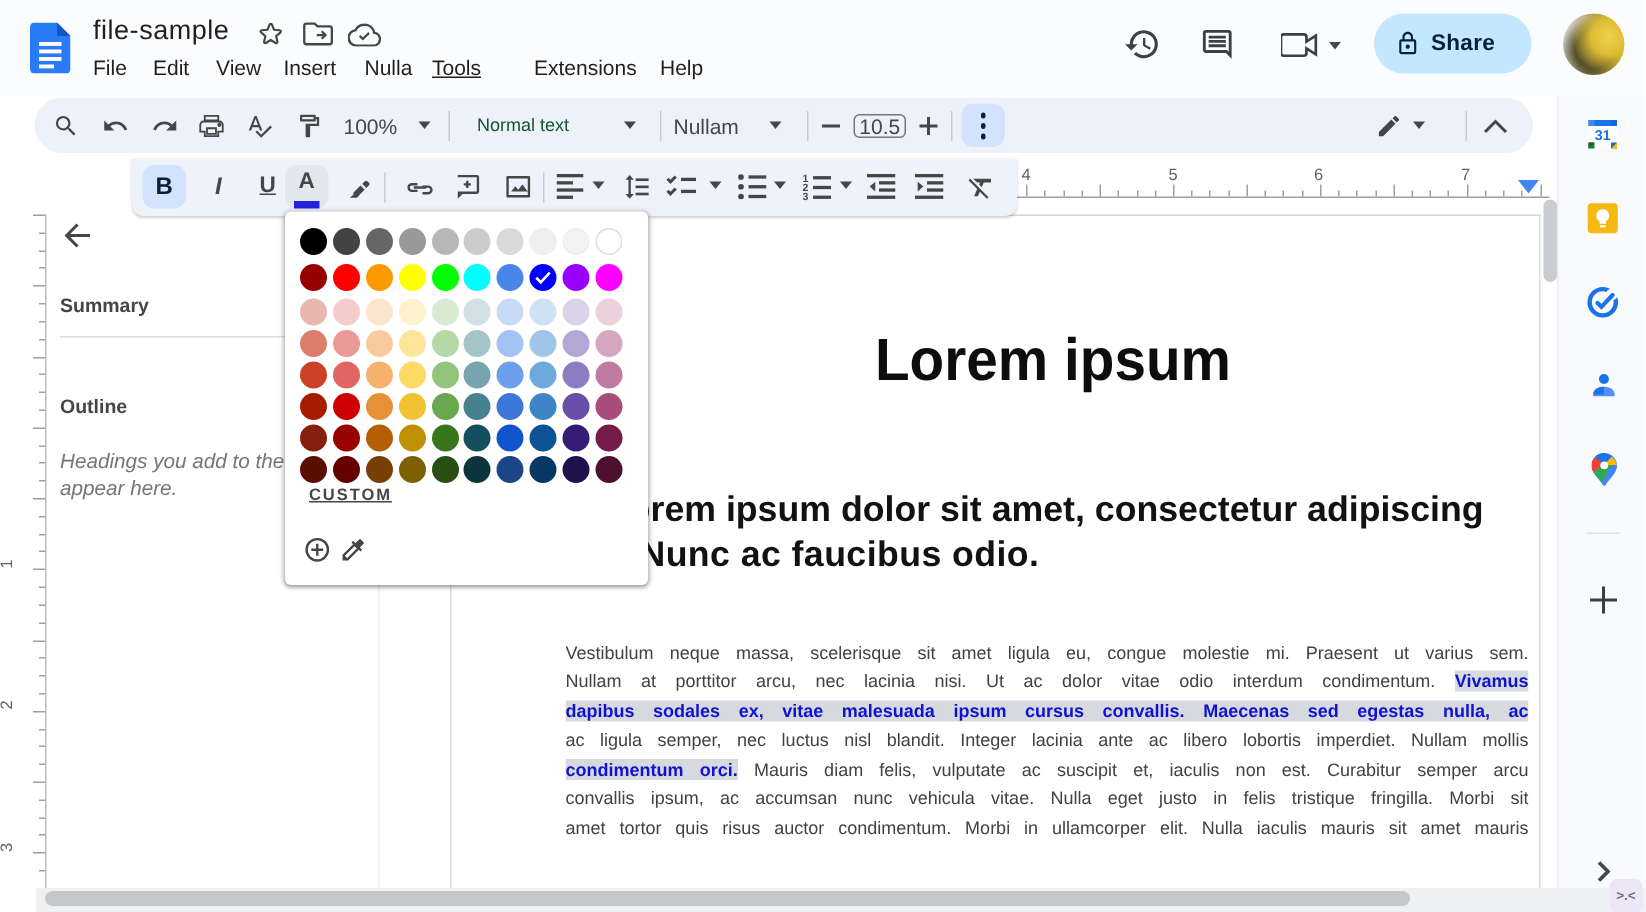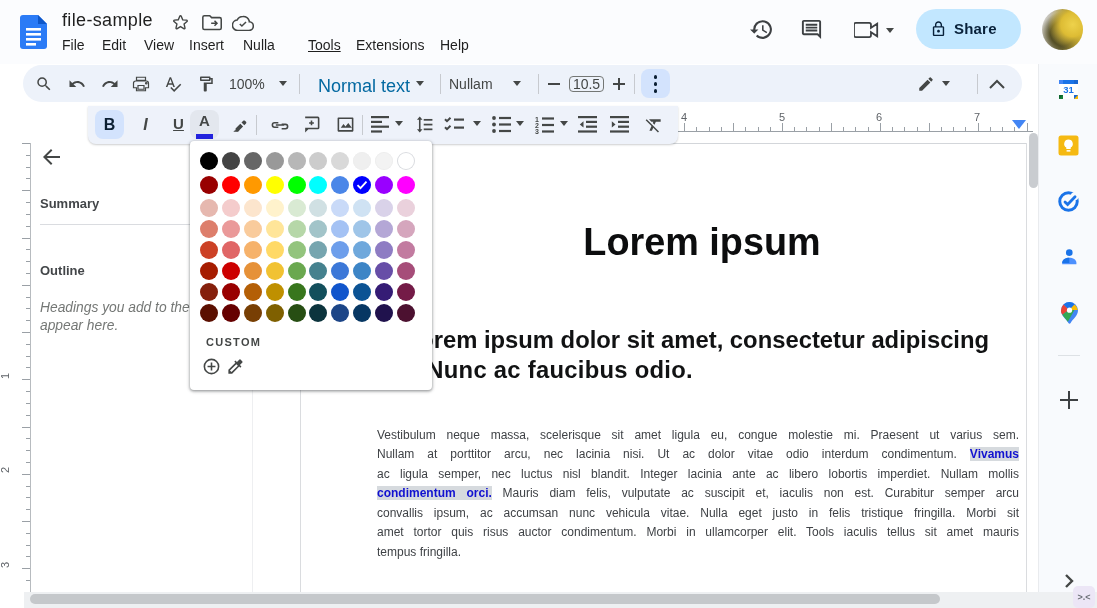--- a/index.html
+++ b/index.html
@@ -142,25 +142,25 @@
   <div class="abs" style="left:1026px;top:143px;width:1px;height:449px;background:#dadcdf;"></div>
   <div class="abs" style="left:252px;top:143px;width:1px;height:449px;background:#eeeff1;"></div>
 
   <div class="abs" style="left:377px;top:221px;width:642px;text-align:center;text-indent:8px;font-size:37.8px;line-height:40px;font-weight:bold;color:#0c0d0e;transform:scaleY(1.05);">Lorem ipsum</div>
 
   <div class="abs" style="left:377px;top:325px;width:660px;font-size:23.8px;line-height:30px;font-weight:bold;color:#111213;text-indent:27.6px;">Lorem ipsum dolor sit amet, consectetur adipiscing<br><span style="display:inline-block;text-indent:0;letter-spacing:0.28px;">elit. Nunc ac faucibus odio.</span></div>
 
   <div class="abs" id="body-text" style="left:377px;top:425.5px;width:642px;font-size:12px;line-height:19.6px;color:#3f4246;">
     <div class="jl">Vestibulum neque massa, scelerisque sit amet ligula eu, congue molestie mi. Praesent ut varius sem.</div>
     <div class="jl">Nullam at porttitor arcu, nec lacinia nisi. Ut ac dolor vitae odio interdum condimentum. <span class="sel">Vivamus</span></div>
+    <div class="jl"><span class="sel">dapibus sodales ex, vitae malesuada ipsum cursus convallis. Maecenas sed egestas nulla, ac</span></div>
     <div class="jl">ac ligula semper, nec luctus nisl blandit. Integer lacinia ante ac libero lobortis imperdiet. Nullam mollis</div>
     <div class="jl"><span class="sel">condimentum orci.</span> Mauris diam felis, vulputate ac suscipit et, iaculis non est. Curabitur semper arcu</div>
     <div class="jl">convallis ipsum, ac accumsan nunc vehicula vitae. Nulla eget justo in felis tristique fringilla. Morbi sit</div>
-    <div class="jl">amet tortor quis risus auctor condimentum. Morbi in ullamcorper elit. Tools iaculis tellus sit amet mauris</div>
-    <div>tempus fringilla.</div>
+    <div class="jl">amet tortor quis risus auctor condimentum. Morbi in ullamcorper elit. Nulla iaculis mauris sit amet mauris</div>
   </div>
 
   <div class="abs" id="leftbar" style="left:30px;top:143px;width:222px;height:449px;">
     <svg class="abs" style="left:12px;top:4px;" width="20" height="20" viewBox="0 0 20 20">
         <path d="M18 9H4.8l5.6-5.6L9 2l-8 8 8 8 1.4-1.4L4.8 11H18z" fill="#444746"></path>
       </svg>
     <div class="abs" style="left:10px;top:53px;font-size:13px;font-weight:bold;color:#434649;">Summary</div>
     <div class="abs" style="left:10px;top:81px;width:212px;height:1px;background:#dadce0;"></div>
     <div class="abs" style="left:10px;top:120px;font-size:13px;font-weight:bold;color:#434649;">Outline</div>
     <div class="abs" style="left:10px;top:156px;width:300px;font-size:13.8px;line-height:18px;font-style:italic;color:#747775;">Headings you add to the document will<br>appear here.</div>
@@ -190,21 +190,21 @@
         <path d="M19.35 6.04A7.49 7.49 0 0 0 12 1 7.48 7.48 0 0 0 5.35 5.04 5.994 5.994 0 0 0 0 11c0 3.31 2.69 6 6 6h13c2.76 0 5-2.24 5-5 0-2.64-2.05-4.78-4.65-4.96z" fill="none" stroke="#444746" stroke-width="1.8" transform="scale(0.95) translate(0.5,0.5)"></path>
         <path d="M8.5 9.5l2.3 2.3 4.5-4.5" stroke="#444746" stroke-width="1.6" fill="none"></path>
       </svg>
   </div>
   <div class="abs" id="menus" style="left:0;top:37px;height:20px;font-size:14px;color:#1f1f1f;">
     <span class="menu-item" style="left:62px;">File</span>
     <span class="menu-item" style="left:102px;">Edit</span>
     <span class="menu-item" style="left:144px;">View</span>
     <span class="menu-item" style="left:189px;">Insert</span>
     <span class="menu-item" style="left:243px;">Nulla</span>
-    <span class="menu-item" style="left:308px;text-decoration:underline;">Tools</span>
+    <span class="menu-item" style="left:288px;text-decoration:underline;">Tools</span>
     <span class="menu-item" style="left:356px;">Extensions</span>
     <span class="menu-item" style="left:440px;">Help</span>
   </div>
   <div class="abs" id="top-right" style="left:740px;top:5px;width:357px;height:55px;">
 
     <svg class="abs" style="left:9px;top:12px;" width="25" height="25" viewBox="0 0 24 24">
         <path d="M13 3a9 9 0 0 0-9 9H1l3.89 3.89.07.14L9 12H6a7 7 0 1 1 2.06 4.95l-1.42 1.42A9 9 0 1 0 13 3z" fill="#3d4043"></path>
         <path d="M12.5 8v5l4.25 2.52.72-1.21-3.47-2.06V8z" fill="#3d4043"></path>
       </svg>
 
@@ -248,21 +248,21 @@
     <svg class="abs" style="left:141px;top:10px;" width="18" height="18" viewBox="0 0 24 24">
         <path d="M12.45 16h2.09L9.43 3H7.57L2.46 16h2.09l1.12-3h5.64l1.14 3zm-6.02-5L8.5 5.48 10.57 11H6.43zm15.16.59l-8.09 8.09L9.83 16l-1.41 1.41 5.09 5.09L23 13l-1.41-1.41z" fill="#444746"></path>
       </svg>
 
     <svg class="abs" style="left:174px;top:10px;" width="18" height="18" viewBox="0 0 24 24">
         <path d="M18 4V3c0-.55-.45-1-1-1H5c-.55 0-1 .45-1 1v4c0 .55.45 1 1 1h12c.55 0 1-.45 1-1V6h1v4H9v11c0 .55.45 1 1 1h2c.55 0 1-.45 1-1v-9h8V4h-3zM16 6H6V4h10v2z" fill="#444746" fill-rule="evenodd"></path>
       </svg>
     <div class="abs" style="left:206px;top:11px;font-size:14px;color:#444746;">100%</div>
     <div class="caret" style="left:256px;top:16px;"></div>
     <div class="sep1" style="left:276px;"></div>
-    <div class="abs" style="left:295px;top:11px;font-size:18px;color:#0369a1;text-align:center;">Normal text</div>
+    <div class="abs" style="left:295px;top:11px;font-size:12px;color:#14532d;text-align:center;">Normal text</div>
     <div class="caret" style="left:393px;top:16px;"></div>
     <div class="sep1" style="left:417px;"></div>
     <div class="abs" style="left:426px;top:11px;font-size:14px;color:#444746;">Nullam</div>
     <div class="caret" style="left:490px;top:16px;"></div>
     <div class="sep1" style="left:515px;"></div>
     <div class="abs" style="left:525px;top:17.5px;width:12px;height:2px;background:#444746;"></div>
     <div class="abs" style="left:546px;top:11px;width:33px;height:14px;border:1.5px solid #747775;border-radius:4px;font-size:14px;color:#444746;text-align:center;line-height:15px;">10.5</div>
     <div class="abs" style="left:590px;top:17.5px;width:12px;height:2px;background:#444746;"></div>
     <div class="abs" style="left:595px;top:12.5px;width:2px;height:12px;background:#444746;"></div>
     <div class="sep1" style="left:611px;"></div>
@@ -455,21 +455,21 @@
       <div class="sw" style="left:75.8px;top:163px;background:#7f6000;"></div>
       <div class="sw" style="left:97.6px;top:163px;background:#274e13;"></div>
       <div class="sw" style="left:119.4px;top:163px;background:#0c343d;"></div>
       <div class="sw" style="left:141.2px;top:163px;background:#1c4587;"></div>
       <div class="sw" style="left:163.0px;top:163px;background:#073763;"></div>
       <div class="sw" style="left:184.8px;top:163px;background:#20124d;"></div>
       <div class="sw" style="left:206.6px;top:163px;background:#4c1130;"></div>
       <svg class="abs" style="left:166px;top:38px;" width="12" height="12" viewBox="0 0 12 12">
         <path d="M1.5 6.2l3 3 6-6.5" stroke="#fff" stroke-width="1.8" fill="none"></path>
       </svg>
-      <div class="abs" style="left:16px;top:195px;font-size:11px;font-weight:bold;letter-spacing:1.3px;color:#444746;">CUSTOM</div>
+      <div class="abs" style="left:16px;top:183px;font-size:11px;font-weight:bold;letter-spacing:1.3px;color:#444746;text-decoration:underline;">CUSTOM</div>
       <svg class="abs" style="left:12px;top:216px;" width="19" height="19" viewBox="0 0 24 24">
         <path d="M12 2a10 10 0 1 0 0 20 10 10 0 0 0 0-20zm0 18a8 8 0 1 1 0-16 8 8 0 0 1 0 16zm1-13h-2v4H7v2h4v4h2v-4h4v-2h-4z" fill="#444746"></path>
       </svg>
       <svg class="abs" style="left:36px;top:216px;" width="19" height="19" viewBox="0 0 24 24">
         <path d="M20.71 5.63l-2.34-2.34a1 1 0 0 0-1.41 0l-3.12 3.12-1.93-1.91-1.41 1.41 1.42 1.42L3 16.25V21h4.75l8.92-8.92 1.42 1.42 1.41-1.41-1.92-1.92 3.12-3.12c.4-.4.4-1.03.01-1.42zM6.92 19L5 17.08l8.06-8.06 1.92 1.92L6.92 19z" fill="#444746"></path>
       </svg>
   </div>
 
   <div class="abs" id="rightbar" style="left:1038px;top:64px;width:59px;height:544px;background:#f8fafd;border-left:1px solid #e9ebee;">
 

